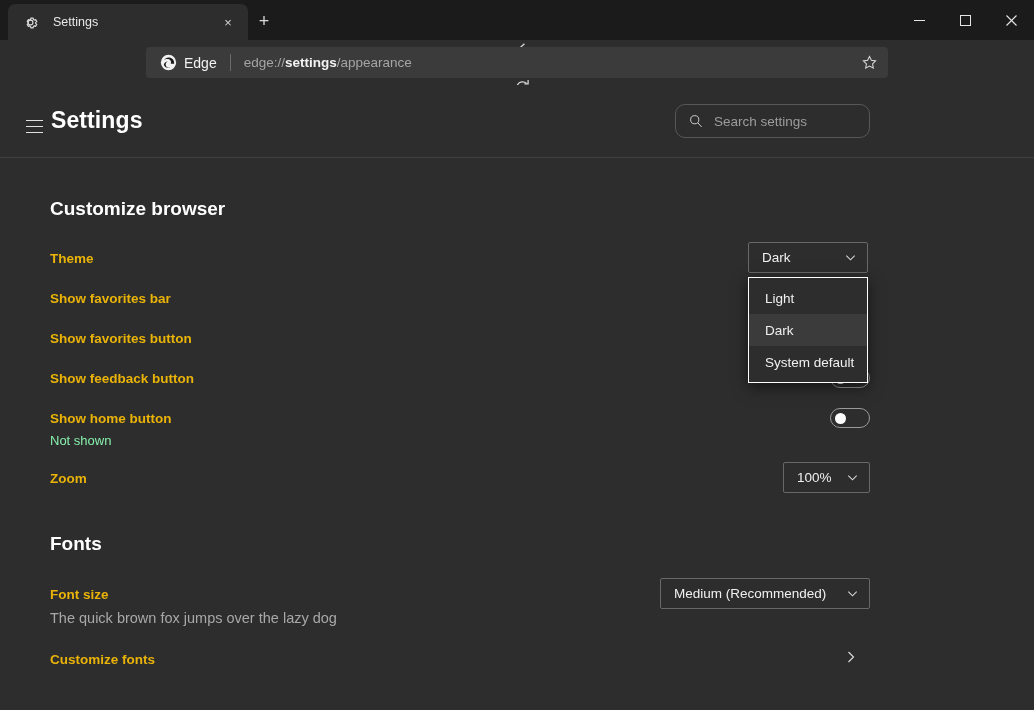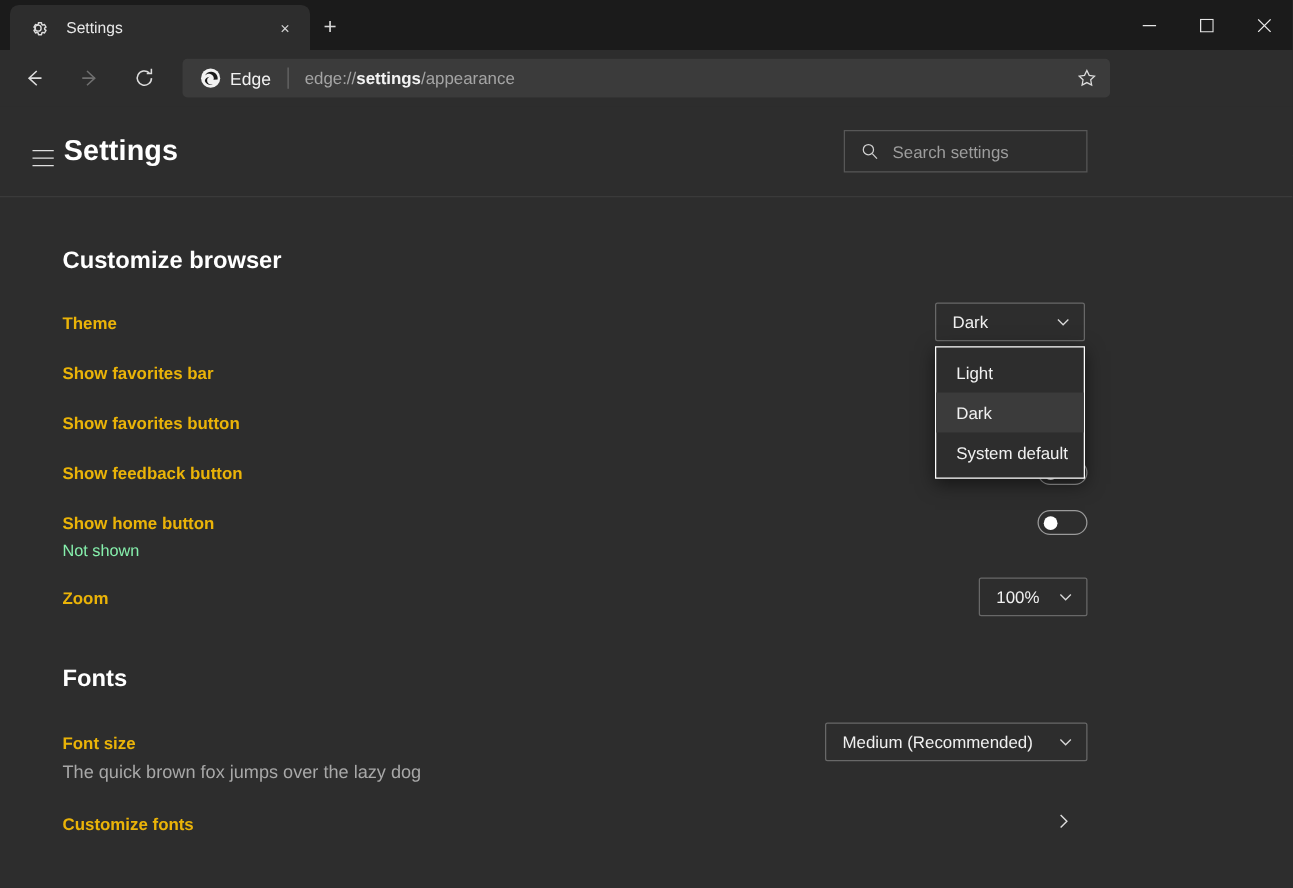--- a/index.html
+++ b/index.html
@@ -37,21 +37,21 @@
   }
   .wincontrols { position: absolute; right: 0; top: 0; height: 40px; display: flex; }
   .wc {
     width: 46px; height: 40px; display: flex; align-items: center; justify-content: center;
     color: #e6e6e6;
   }
 
   
   .toolbar {
     position: absolute; top: 40px; left: 0; width: 1034px; height: 45px;
-    background: #2d2d2d; display: flex; align-items: center;
+    background: #2d2d2d; display: flex; align-items: center; flex-direction: column;
   }
   .navbtn {
     width: 34px; height: 34px; margin-left: 10px; border-radius: 4px;
     display: flex; align-items: center; justify-content: center; color: #dcdcdc;
   }
   .navbtn.disabled { color: #6f6f6f; }
   .omnibox {
     position: absolute; left: 146px; top: 7px; width: 742px; height: 31px;
     background: #3b3b3b; border-radius: 4px; display: flex; align-items: center;
     padding: 0 8px;
@@ -83,21 +83,21 @@
     position: absolute; left: 18px; top: 110px; width: 32px; height: 32px;
     display: flex; flex-direction: column; justify-content: center; align-items: center; gap: 5px;
   }
   .hamburger span { display: block; width: 17px; height: 1px; background: #e0e0e0; }
   .settings-title {
     position: absolute; left: 51px; top: 107px;
     font-size: 23px; font-weight: 600; color: #ffffff; letter-spacing: .1px;
   }
   .searchbox {
     position: absolute; left: 675px; top: 104px; width: 195px; height: 34px;
-    border: 1px solid #575757; border-radius: 0; background: #2d2d2d;
+    border: 1px solid #575757; border-radius: 10px; background: #2d2d2d;
     display: flex; align-items: center; padding-left: 12px; gap: 10px;
   }
   .search-ph { color: #9d9d9d; font-size: 13.5px; }
   .header-rule {
     position: absolute; top: 157px; left: 0; width: 1034px; height: 1px; background: #3f3f3f;
   }
 
   
   .content { position: absolute; top: 158px; left: 0; width: 1034px; height: 552px; background: #2d2d2d; padding-left: 12px; }
   .section-title {

